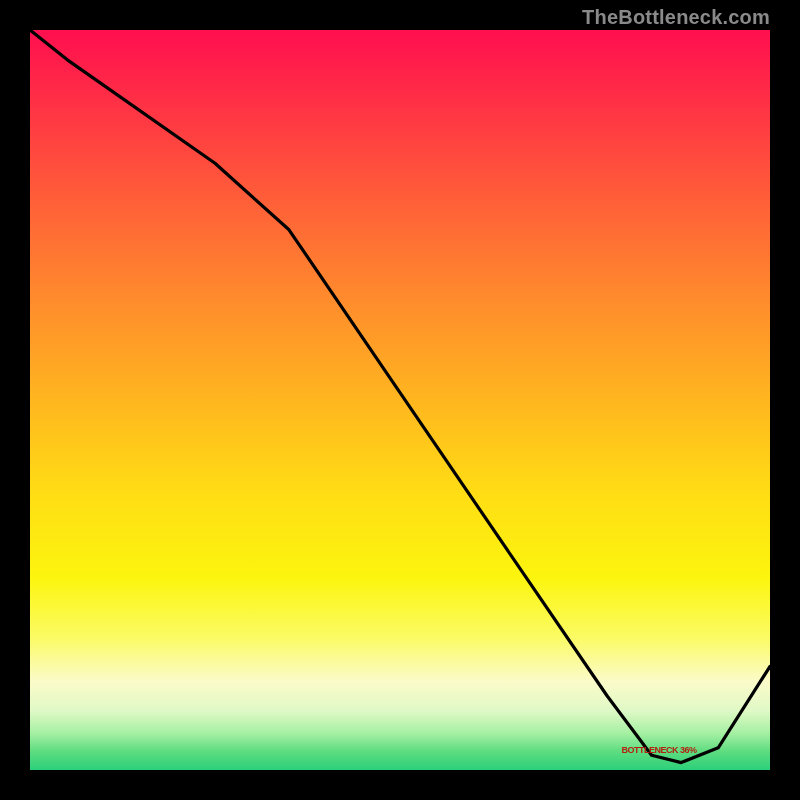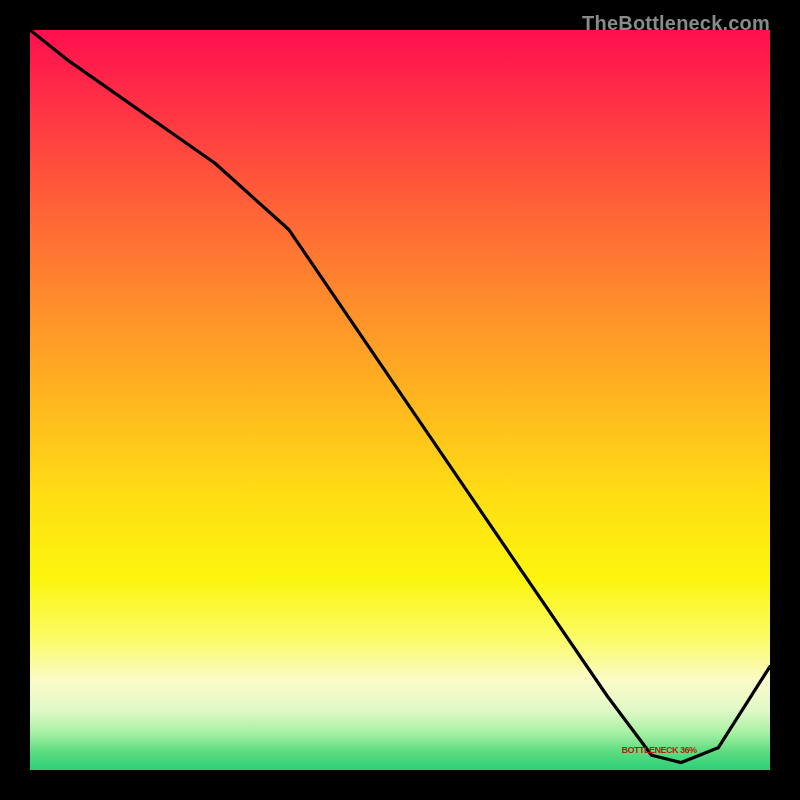--- a/index.html
+++ b/index.html
@@ -45,21 +45,21 @@
       #5edc80 97.5%,
       #2bd07a 100%
     );
   }
   .curve {
     position: absolute;
     inset: 0;
   }
   .watermark {
     position: absolute;
-    top: 12px;
+    top: 6px;
     right: 30px;
     color: #8a8a8a;
     font-size: 20px;
     font-weight: 600;
     letter-spacing: 0.2px;
     user-select: none;
   }
   .tiny-label {
     position: absolute;
     color: #b22210;

